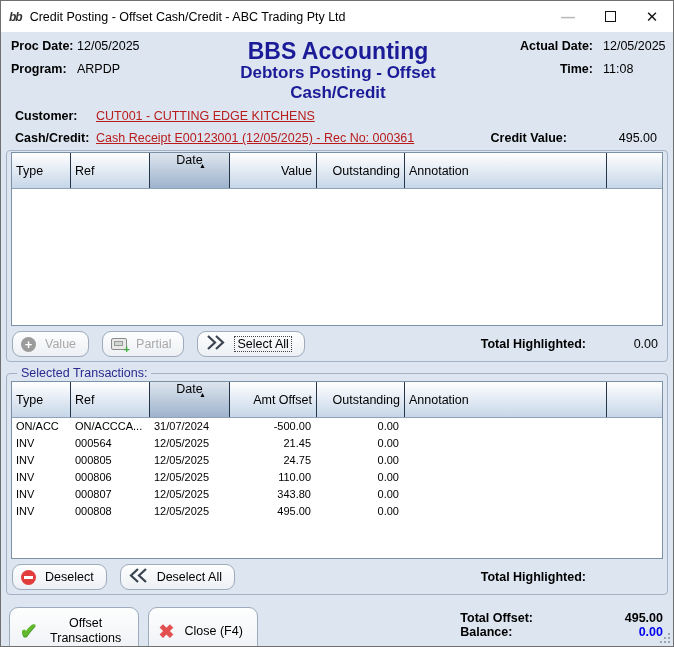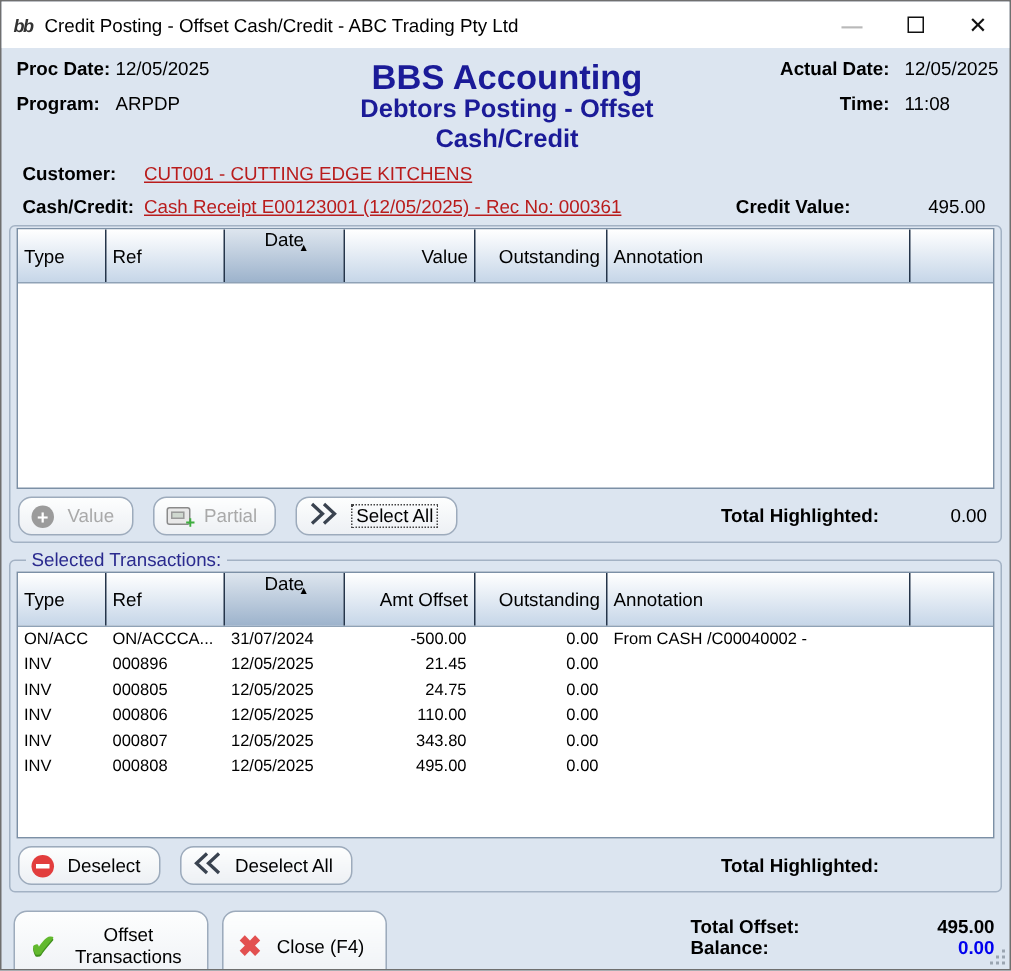--- a/index.html
+++ b/index.html
@@ -213,25 +213,24 @@
         <div class="th c-ann">Annotation</div>
         <div class="th c-fill"></div>
       </div>
       <div class="tbody" style="height:140px">
           <div class="tr">
             <div class="td c-type">ON/ACC</div>
             <div class="td c-ref">ON/ACCCA...</div>
             <div class="td c-date">31/07/2024</div>
             <div class="td c-val">-500.00</div>
             <div class="td c-out">0.00</div>
-            <div class="td c-ann">From CASH  /C00040002 -</div>
-          </div>
-          <div class="tr">
-            <div class="td c-type">INV</div>
-            <div class="td c-ref">000896</div>
+          </div>
+          <div class="tr">
+            <div class="td c-type">INV</div>
+            <div class="td c-ref">000564</div>
             <div class="td c-date">12/05/2025</div>
             <div class="td c-val">21.45</div>
             <div class="td c-out">0.00</div>
             <div class="td c-ann"></div>
           </div>
           <div class="tr">
             <div class="td c-type">INV</div>
             <div class="td c-ref">000805</div>
             <div class="td c-date">12/05/2025</div>
             <div class="td c-val">24.75</div>

